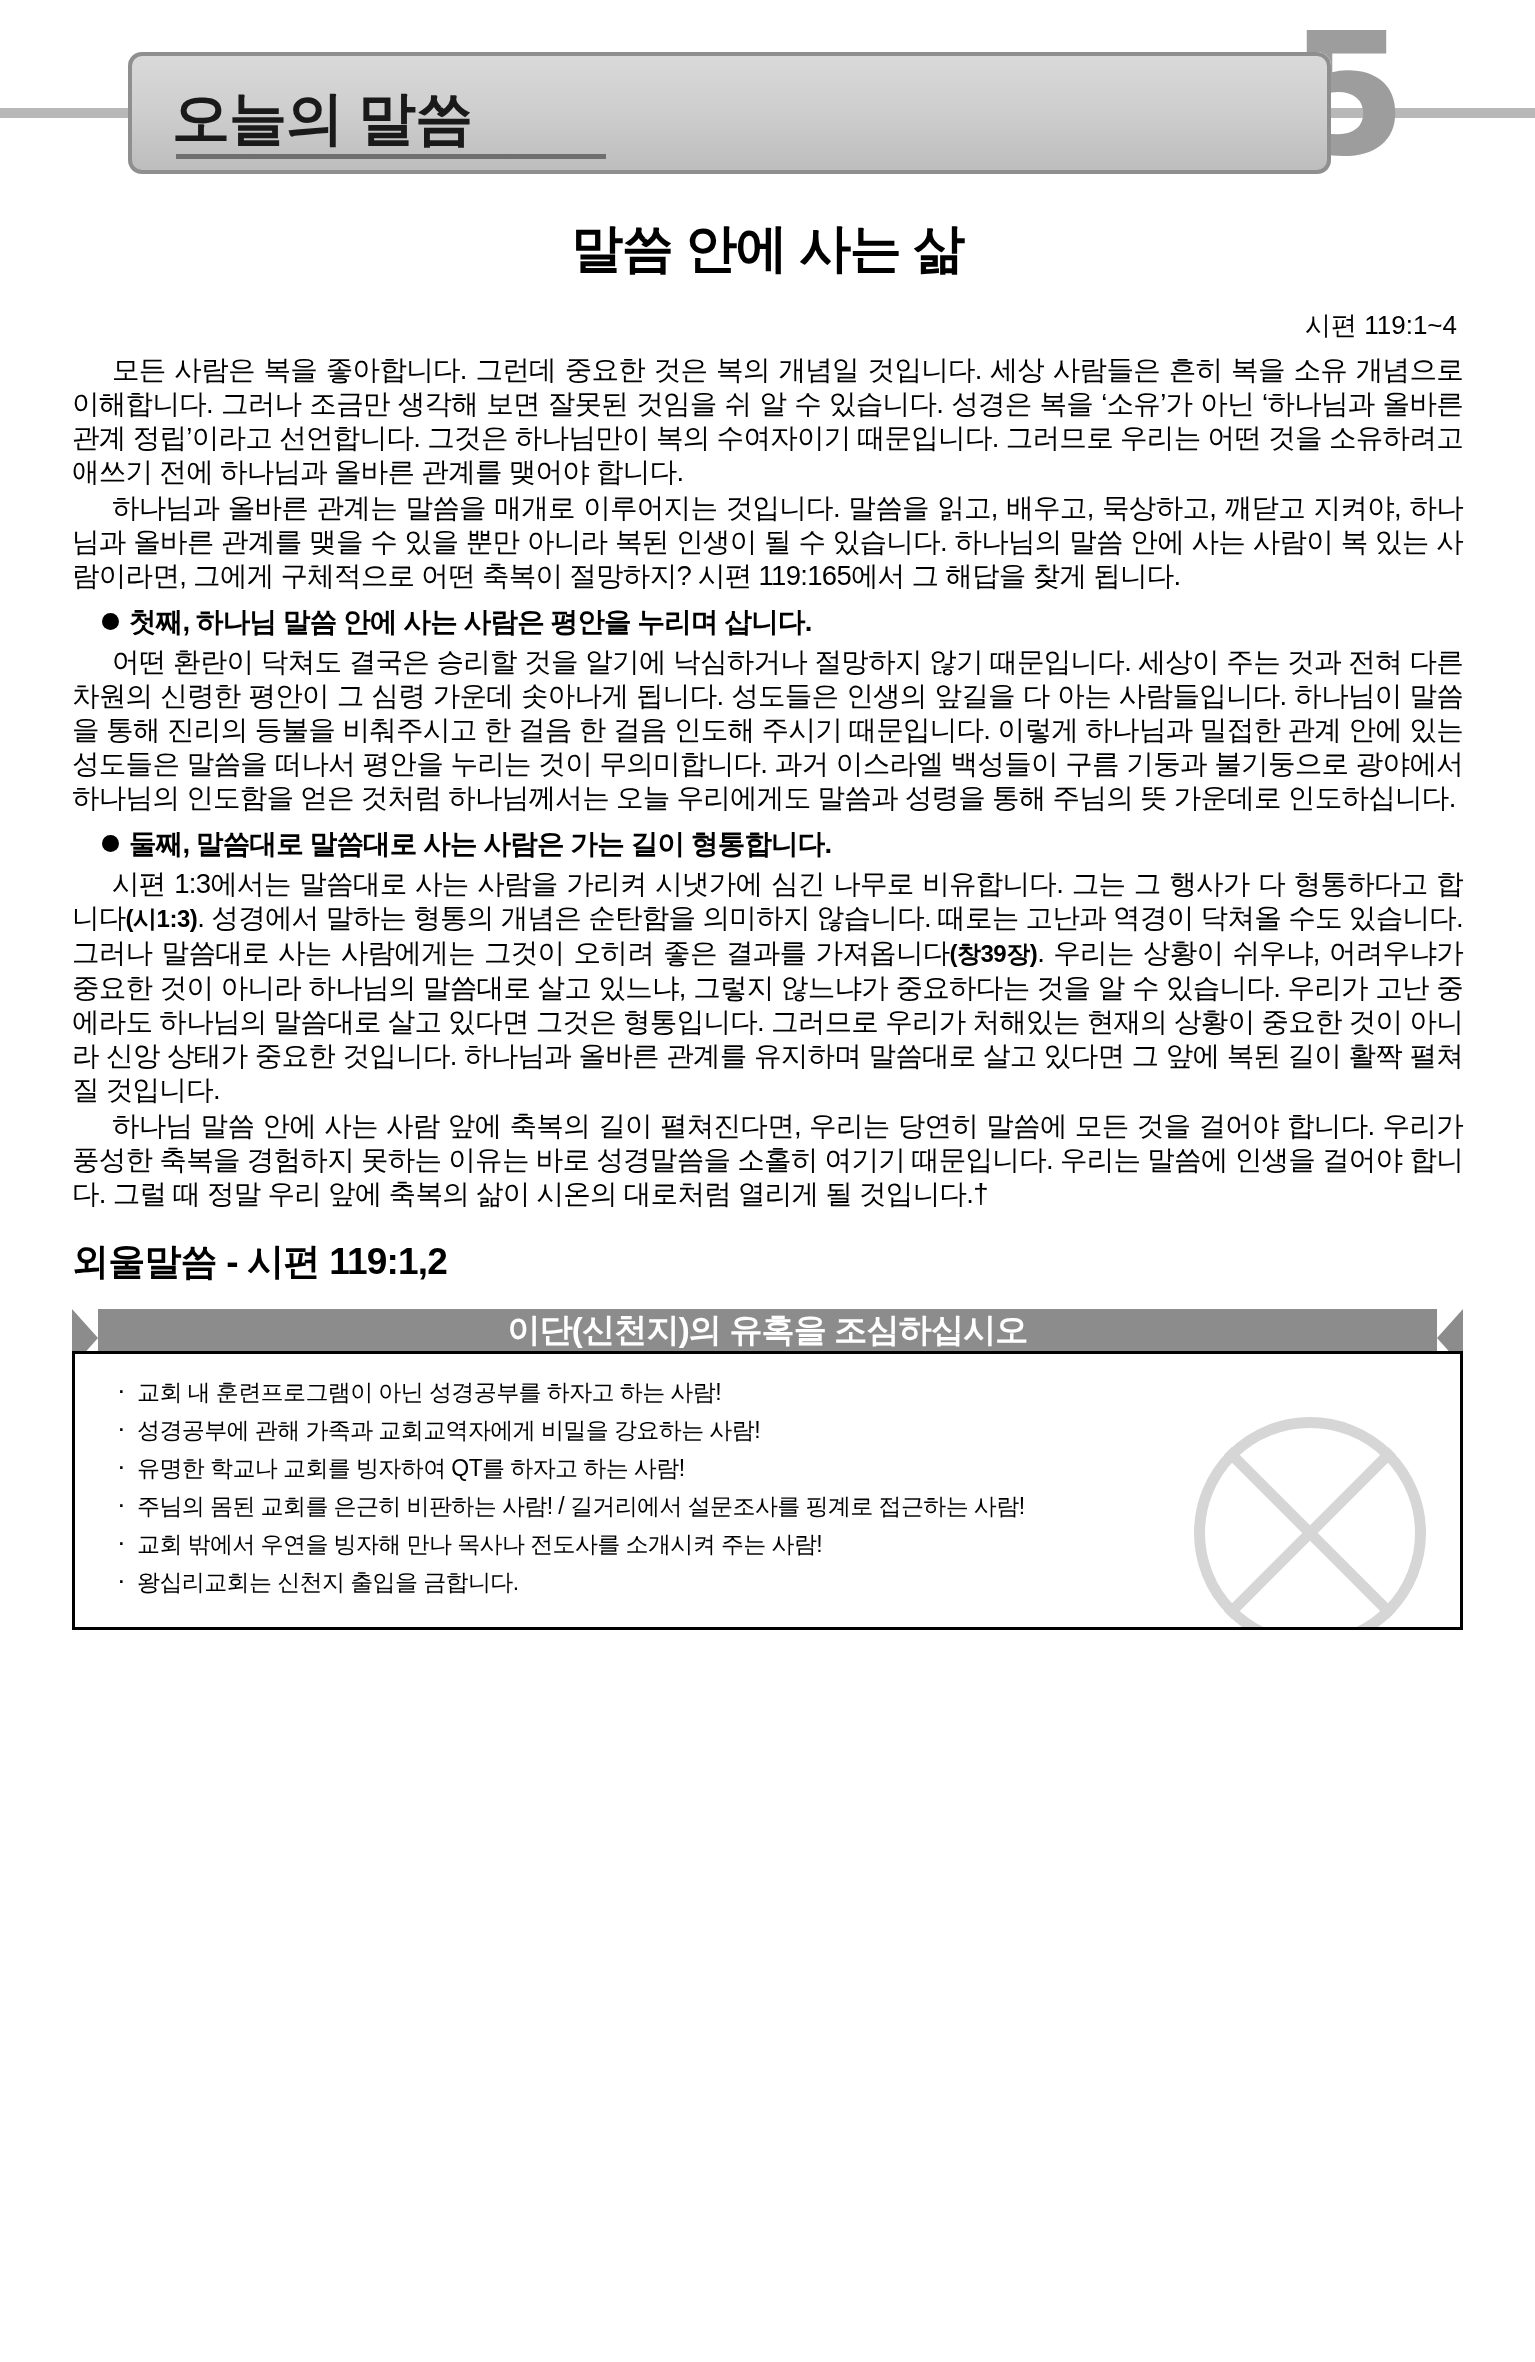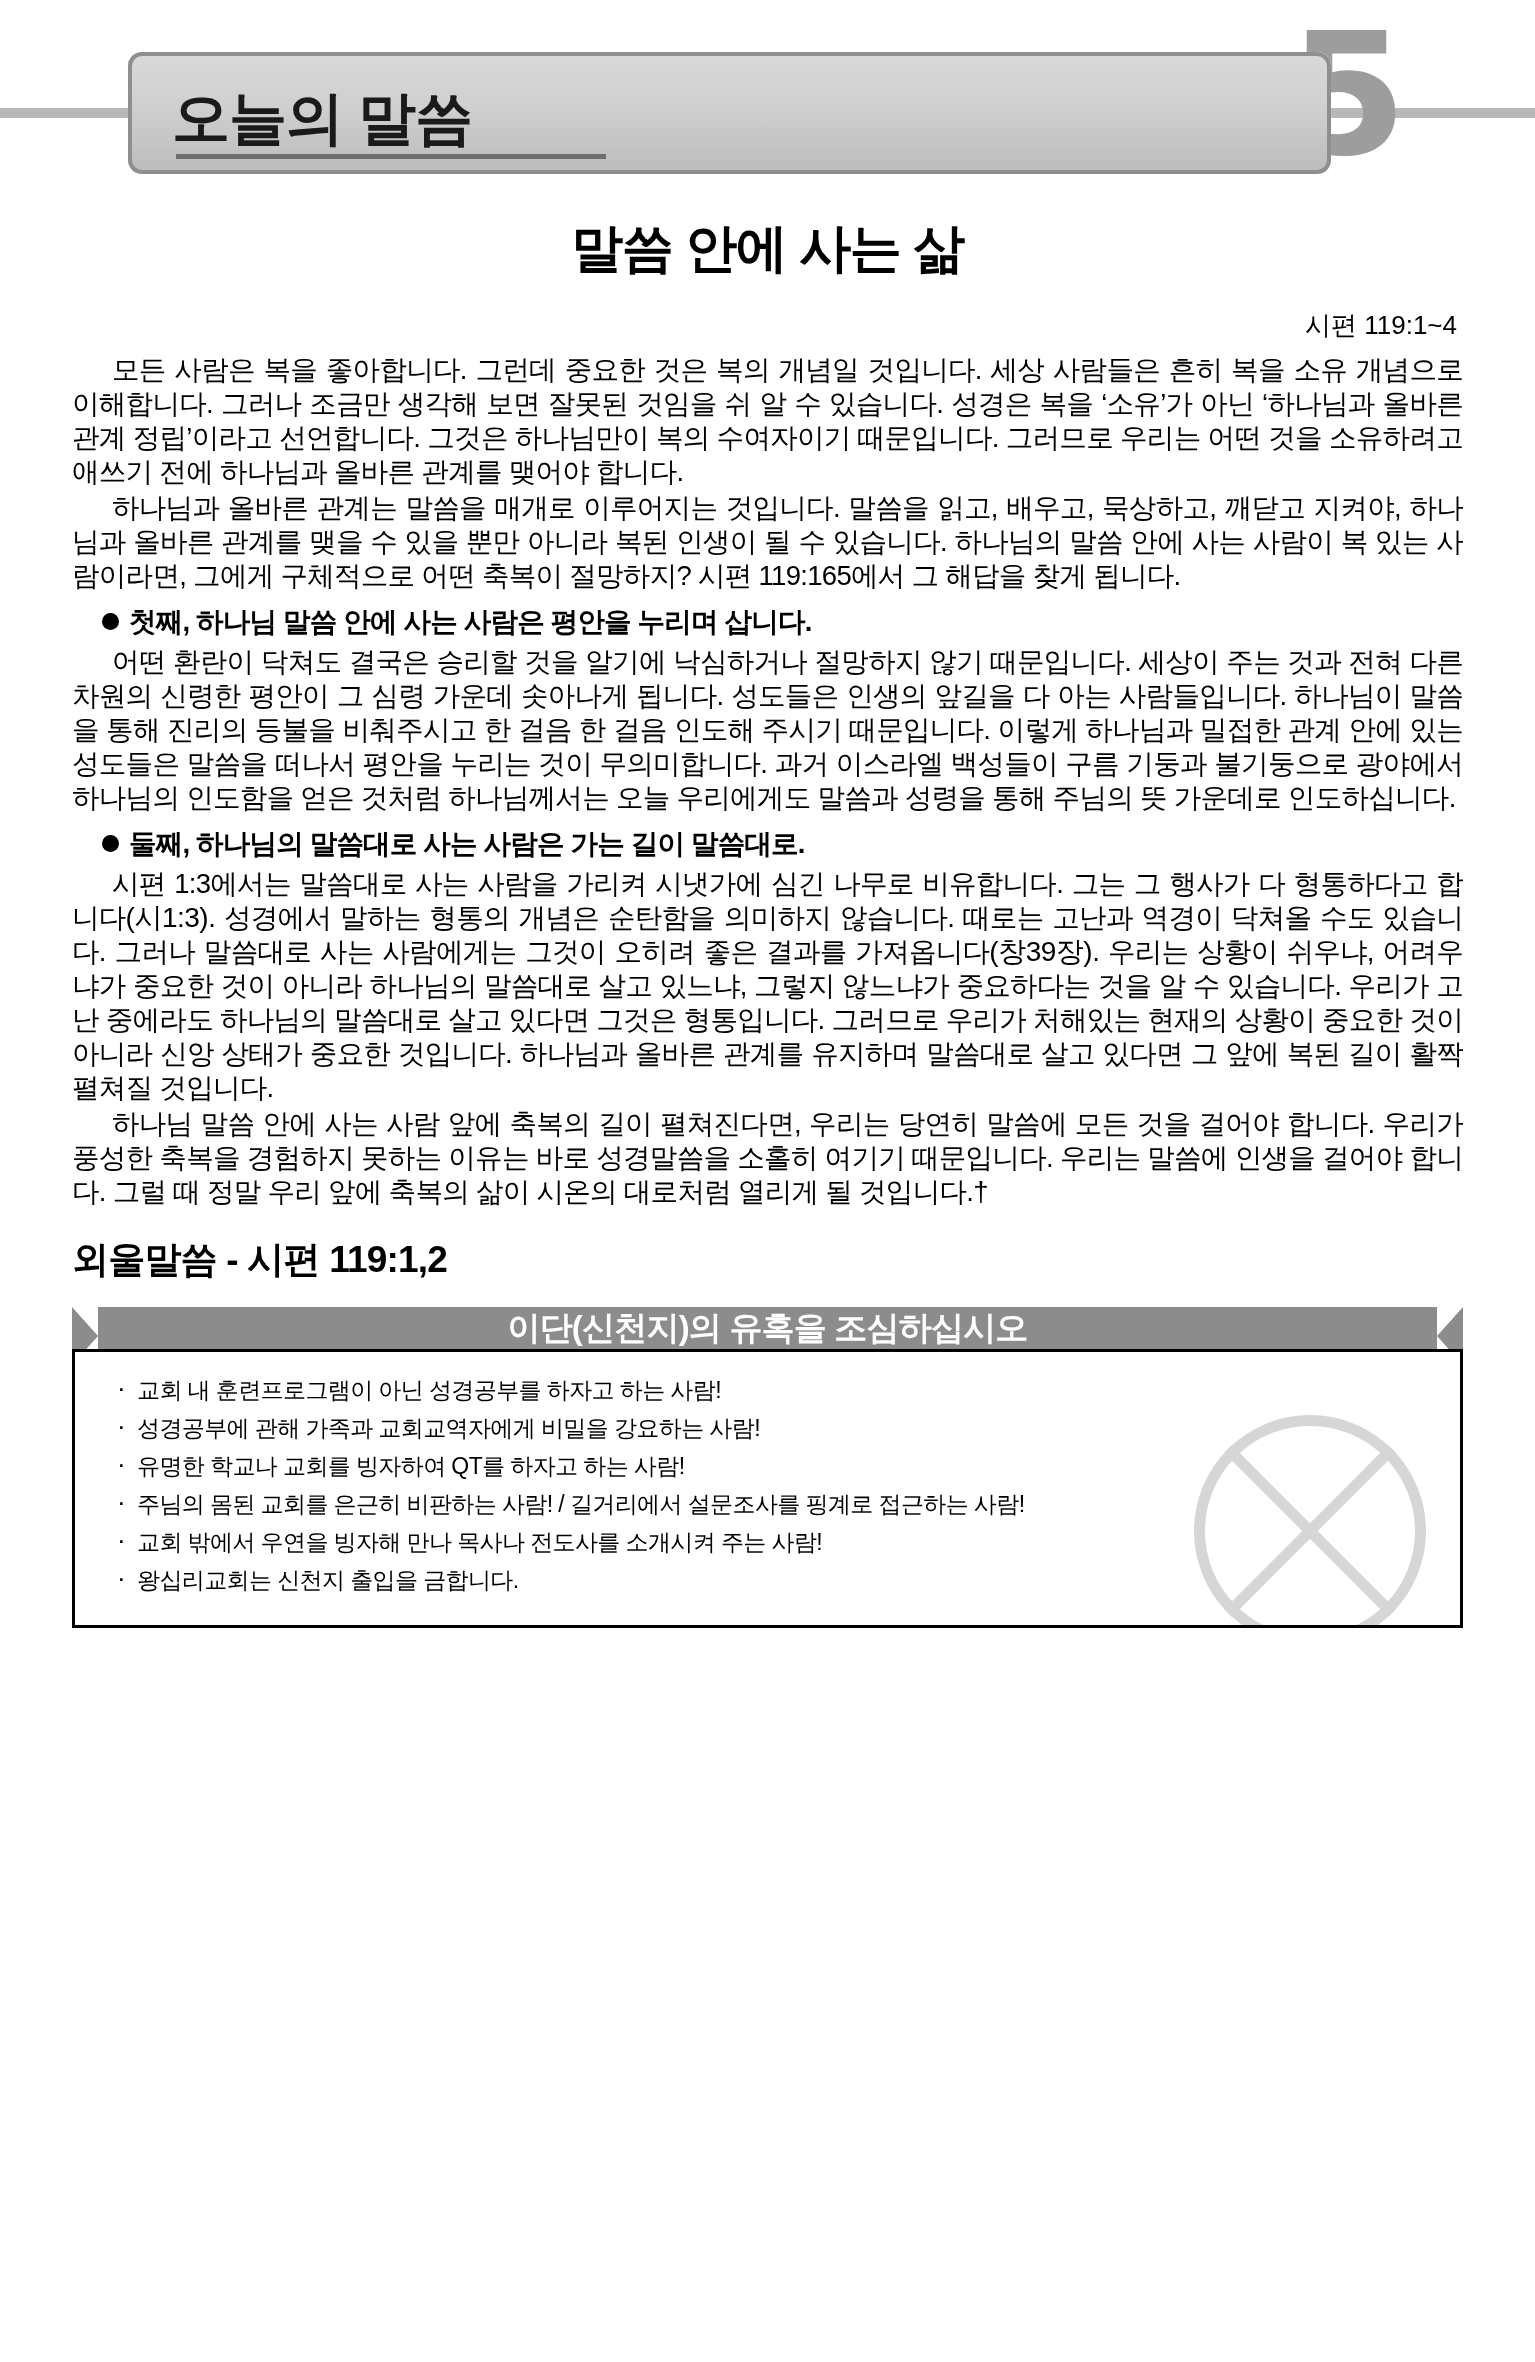--- a/index.html
+++ b/index.html
@@ -108,21 +108,21 @@
     margin: 24px 6px 10px 0;
   }
   p.body {
     font-size: 27.5px;
     line-height: 34px;
     text-align: justify;
     margin: 0 0 2px 0;
     letter-spacing: -0.7px;
     text-indent: 40px;
   }
-  .pt-small { font-size: 28px; letter-spacing: -0.5px; }
+  .pt-small { font-size: 24px; letter-spacing: -0.5px; font-weight: bold; }
   h3.point {
     font-size: 27.5px;
     line-height: 46px;
     font-weight: bold;
     margin: 6px 0 0 0;
     letter-spacing: -0.8px;
     text-indent: 30px;
   }
   h3.point .bullet {
     display: inline-block;
@@ -699,21 +699,21 @@
 
   <p class="body">모든 사람은 복을 좋아합니다. 그런데 중요한 것은 복의 개념일 것입니다. 세상 사람들은 흔히 복을 소유 개념으로 이해합니다. 그러나 조금만 생각해 보면 잘못된 것임을 쉬 알 수 있습니다. 성경은 복을 ‘소유’가 아닌 ‘하나님과 올바른 관계 정립’이라고 선언합니다. 그것은 하나님만이 복의 수여자이기 때문입니다. 그러므로 우리는 어떤 것을 소유하려고 애쓰기 전에 하나님과 올바른 관계를 맺어야 합니다.</p>
   <p class="body">하나님과 올바른 관계는 말씀을 매개로 이루어지는 것입니다. 말씀을 읽고, 배우고, 묵상하고, 깨닫고 지켜야, 하나님과 올바른 관계를 맺을 수 있을 뿐만 아니라 복된 인생이 될 수 있습니다. 하나님의 말씀 안에 사는 사람이 복 있는 사람이라면, 그에게 구체적으로 어떤 축복이 절망하지? 시편 119:165에서 그 해답을 찾게 됩니다.</p>
 
   <h3 class="point">
     <span class="bullet"></span><span>첫째, 하나님 말씀 안에 사는 사람은 평안을 누리며 삽니다.</span>
   </h3>
   <p class="body">어떤 환란이 닥쳐도 결국은 승리할 것을 알기에 낙심하거나 절망하지 않기 때문입니다. 세상이 주는 것과 전혀 다른 차원의 신령한 평안이 그 심령 가운데 솟아나게 됩니다. 성도들은 인생의 앞길을 다 아는 사람들입니다. 하나님이 말씀을 통해 진리의 등불을 비춰주시고 한 걸음 한 걸음 인도해 주시기 때문입니다. 이렇게 하나님과 밀접한 관계 안에 있는 성도들은 말씀을 떠나서 평안을 누리는 것이 무의미합니다. 과거 이스라엘 백성들이 구름 기둥과 불기둥으로 광야에서 하나님의 인도함을 얻은 것처럼 하나님께서는 오늘 우리에게도 말씀과 성령을 통해 주님의 뜻 가운데로 인도하십니다.</p>
 
   <h3 class="point">
-    <span class="bullet"></span><span>둘째, 하나님의 말씀대로 사는 사람은 가는 길이 말씀대로.</span>
+    <span class="bullet"></span><span>둘째, 말씀대로 말씀대로 사는 사람은 가는 길이 형통합니다.</span>
   </h3>
   <p class="body"><span>시편 1:3에서는 말씀대로 사는 사람을 가리켜 시냇가에 심긴 나무로 비유합니다. 그는 그 행사가 다 형통하다고 합니다</span><span class="pt-small">(시1:3)</span><span>. 성경에서 말하는 형통의 개념은 순탄함을 의미하지 않습니다. 때로는 고난과 역경이 닥쳐올 수도 있습니다. 그러나 말씀대로 사는 사람에게는 그것이 오히려 좋은 결과를 가져옵니다</span><span class="pt-small">(창39장)</span><span>. 우리는 상황이 쉬우냐, 어려우냐가 중요한 것이 아니라 하나님의 말씀대로 살고 있느냐, 그렇지 않느냐가 중요하다는 것을 알 수 있습니다. 우리가 고난 중에라도 하나님의 말씀대로 살고 있다면 그것은 형통입니다. 그러므로 우리가 처해있는 현재의 상황이 중요한 것이 아니라 신앙 상태가 중요한 것입니다. 하나님과 올바른 관계를 유지하며 말씀대로 살고 있다면 그 앞에 복된 길이 활짝 펼쳐질 것입니다.</span></p>
 
   <p class="body">하나님 말씀 안에 사는 사람 앞에 축복의 길이 펼쳐진다면, 우리는 당연히 말씀에 모든 것을 걸어야 합니다. 우리가 풍성한 축복을 경험하지 못하는 이유는 바로 성경말씀을 소홀히 여기기 때문입니다. 우리는 말씀에 인생을 걸어야 합니다. 그럴 때 정말 우리 앞에 축복의 삶이 시온의 대로처럼 열리게 될 것입니다.†</p>
 
   <div class="memory-verse">외울말씀 - 시편 119:1,2</div>
 
   <div class="warn-wrap">
     <div class="ribbon">
       <span class="ribbon-label">이단(신천지)의 유혹을 조심하십시오</span>

